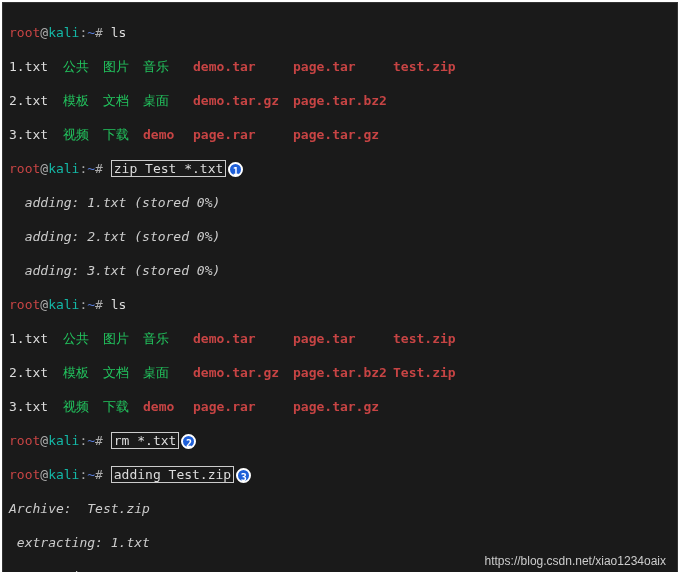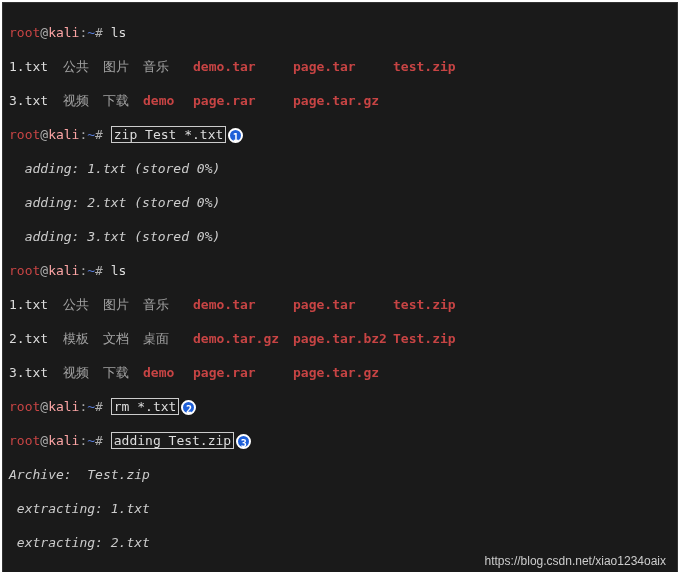--- a/index.html
+++ b/index.html
@@ -10,25 +10,25 @@
   background: #1a1a1a;
   color: #ccc;
   font-family: "DejaVu Sans Mono", monospace;
   font-size: 13px;
   line-height: 17px;
   padding: 4px 6px;
   border: 1px solid #333;
   white-space: pre;
 }
 .prompt-user { color: #c74444; }
-.prompt-host { color: #fca5a5; }
+.prompt-host { color: #14b8a6; }
 .prompt-path { color: #5a7dd8; }
 .prompt-sym { color: #aaa; }
 .cmd { color: #ddd; }
-.folder { color: #a3a3a3; }
+.folder { color: #22c55e; }
 .archive { color: #c74444; font-weight: bold; }
 .file { color: #ddd; }
 .out { color: #ccc; font-style: italic; }
 .boxed { border: 1px solid #ccc; padding: 0 2px; }
 .marker {
   display: inline-block;
   width: 15px; height: 15px;
   border-radius: 50%;
   background: #1e5fd8;
   border: 2px solid #fff;
@@ -57,20 +57,21 @@
   color: #ccc;
   font-family: Arial, sans-serif;
 }
 </style>
 </head>
 <body>
 
 <div class="terminal">
 <div class="row"><span class="prompt-user">root</span><span class="prompt-sym">@</span><span class="prompt-host">kali</span><span class="prompt-sym">:</span><span class="prompt-path">~</span><span class="prompt-sym">#</span> <span class="cmd">ls</span></div>
 <div class="row"><span class="col c1 file">1.txt</span><span class="col c2 folder">公共</span><span class="col c3 folder">图片</span><span class="col c4 folder">音乐</span><span class="col c5 archive">demo.tar</span><span class="col c6 archive">page.tar</span><span class="col c7 archive">test.zip</span></div>
+<div class="row"><span class="col c1 file">2.txt</span><span class="col c2 folder">模板</span><span class="col c3 folder">文档</span><span class="col c4 folder">桌面</span><span class="col c5 archive">demo.tar.gz</span><span class="col c6 archive">page.tar.bz2</span></div>
 <div class="row"><span class="col c1 file">3.txt</span><span class="col c2 folder">视频</span><span class="col c3 folder">下载</span><span class="col c4 archive">demo</span><span class="col c5 archive">page.rar</span><span class="col c6 archive">page.tar.gz</span></div>
 <div class="row"><span class="prompt-user">root</span><span class="prompt-sym">@</span><span class="prompt-host">kali</span><span class="prompt-sym">:</span><span class="prompt-path">~</span><span class="prompt-sym">#</span> <span class="cmd boxed">zip Test *.txt</span><span class="marker">1</span></div>
 <div class="row out">  adding: 1.txt (stored 0%)</div>
 <div class="row out">  adding: 2.txt (stored 0%)</div>
 <div class="row out">  adding: 3.txt (stored 0%)</div>
 <div class="row"><span class="prompt-user">root</span><span class="prompt-sym">@</span><span class="prompt-host">kali</span><span class="prompt-sym">:</span><span class="prompt-path">~</span><span class="prompt-sym">#</span> <span class="cmd">ls</span></div>
 <div class="row"><span class="col c1 file">1.txt</span><span class="col c2 folder">公共</span><span class="col c3 folder">图片</span><span class="col c4 folder">音乐</span><span class="col c5 archive">demo.tar</span><span class="col c6 archive">page.tar</span><span class="col c7 archive">test.zip</span></div>
 <div class="row"><span class="col c1 file">2.txt</span><span class="col c2 folder">模板</span><span class="col c3 folder">文档</span><span class="col c4 folder">桌面</span><span class="col c5 archive">demo.tar.gz</span><span class="col c6 archive">page.tar.bz2</span><span class="col c7 archive">Test.zip</span></div>
 <div class="row"><span class="col c1 file">3.txt</span><span class="col c2 folder">视频</span><span class="col c3 folder">下载</span><span class="col c4 archive">demo</span><span class="col c5 archive">page.rar</span><span class="col c6 archive">page.tar.gz</span></div>
 <div class="row"><span class="prompt-user">root</span><span class="prompt-sym">@</span><span class="prompt-host">kali</span><span class="prompt-sym">:</span><span class="prompt-path">~</span><span class="prompt-sym">#</span> <span class="cmd boxed">rm *.txt</span><span class="marker">2</span></div>

